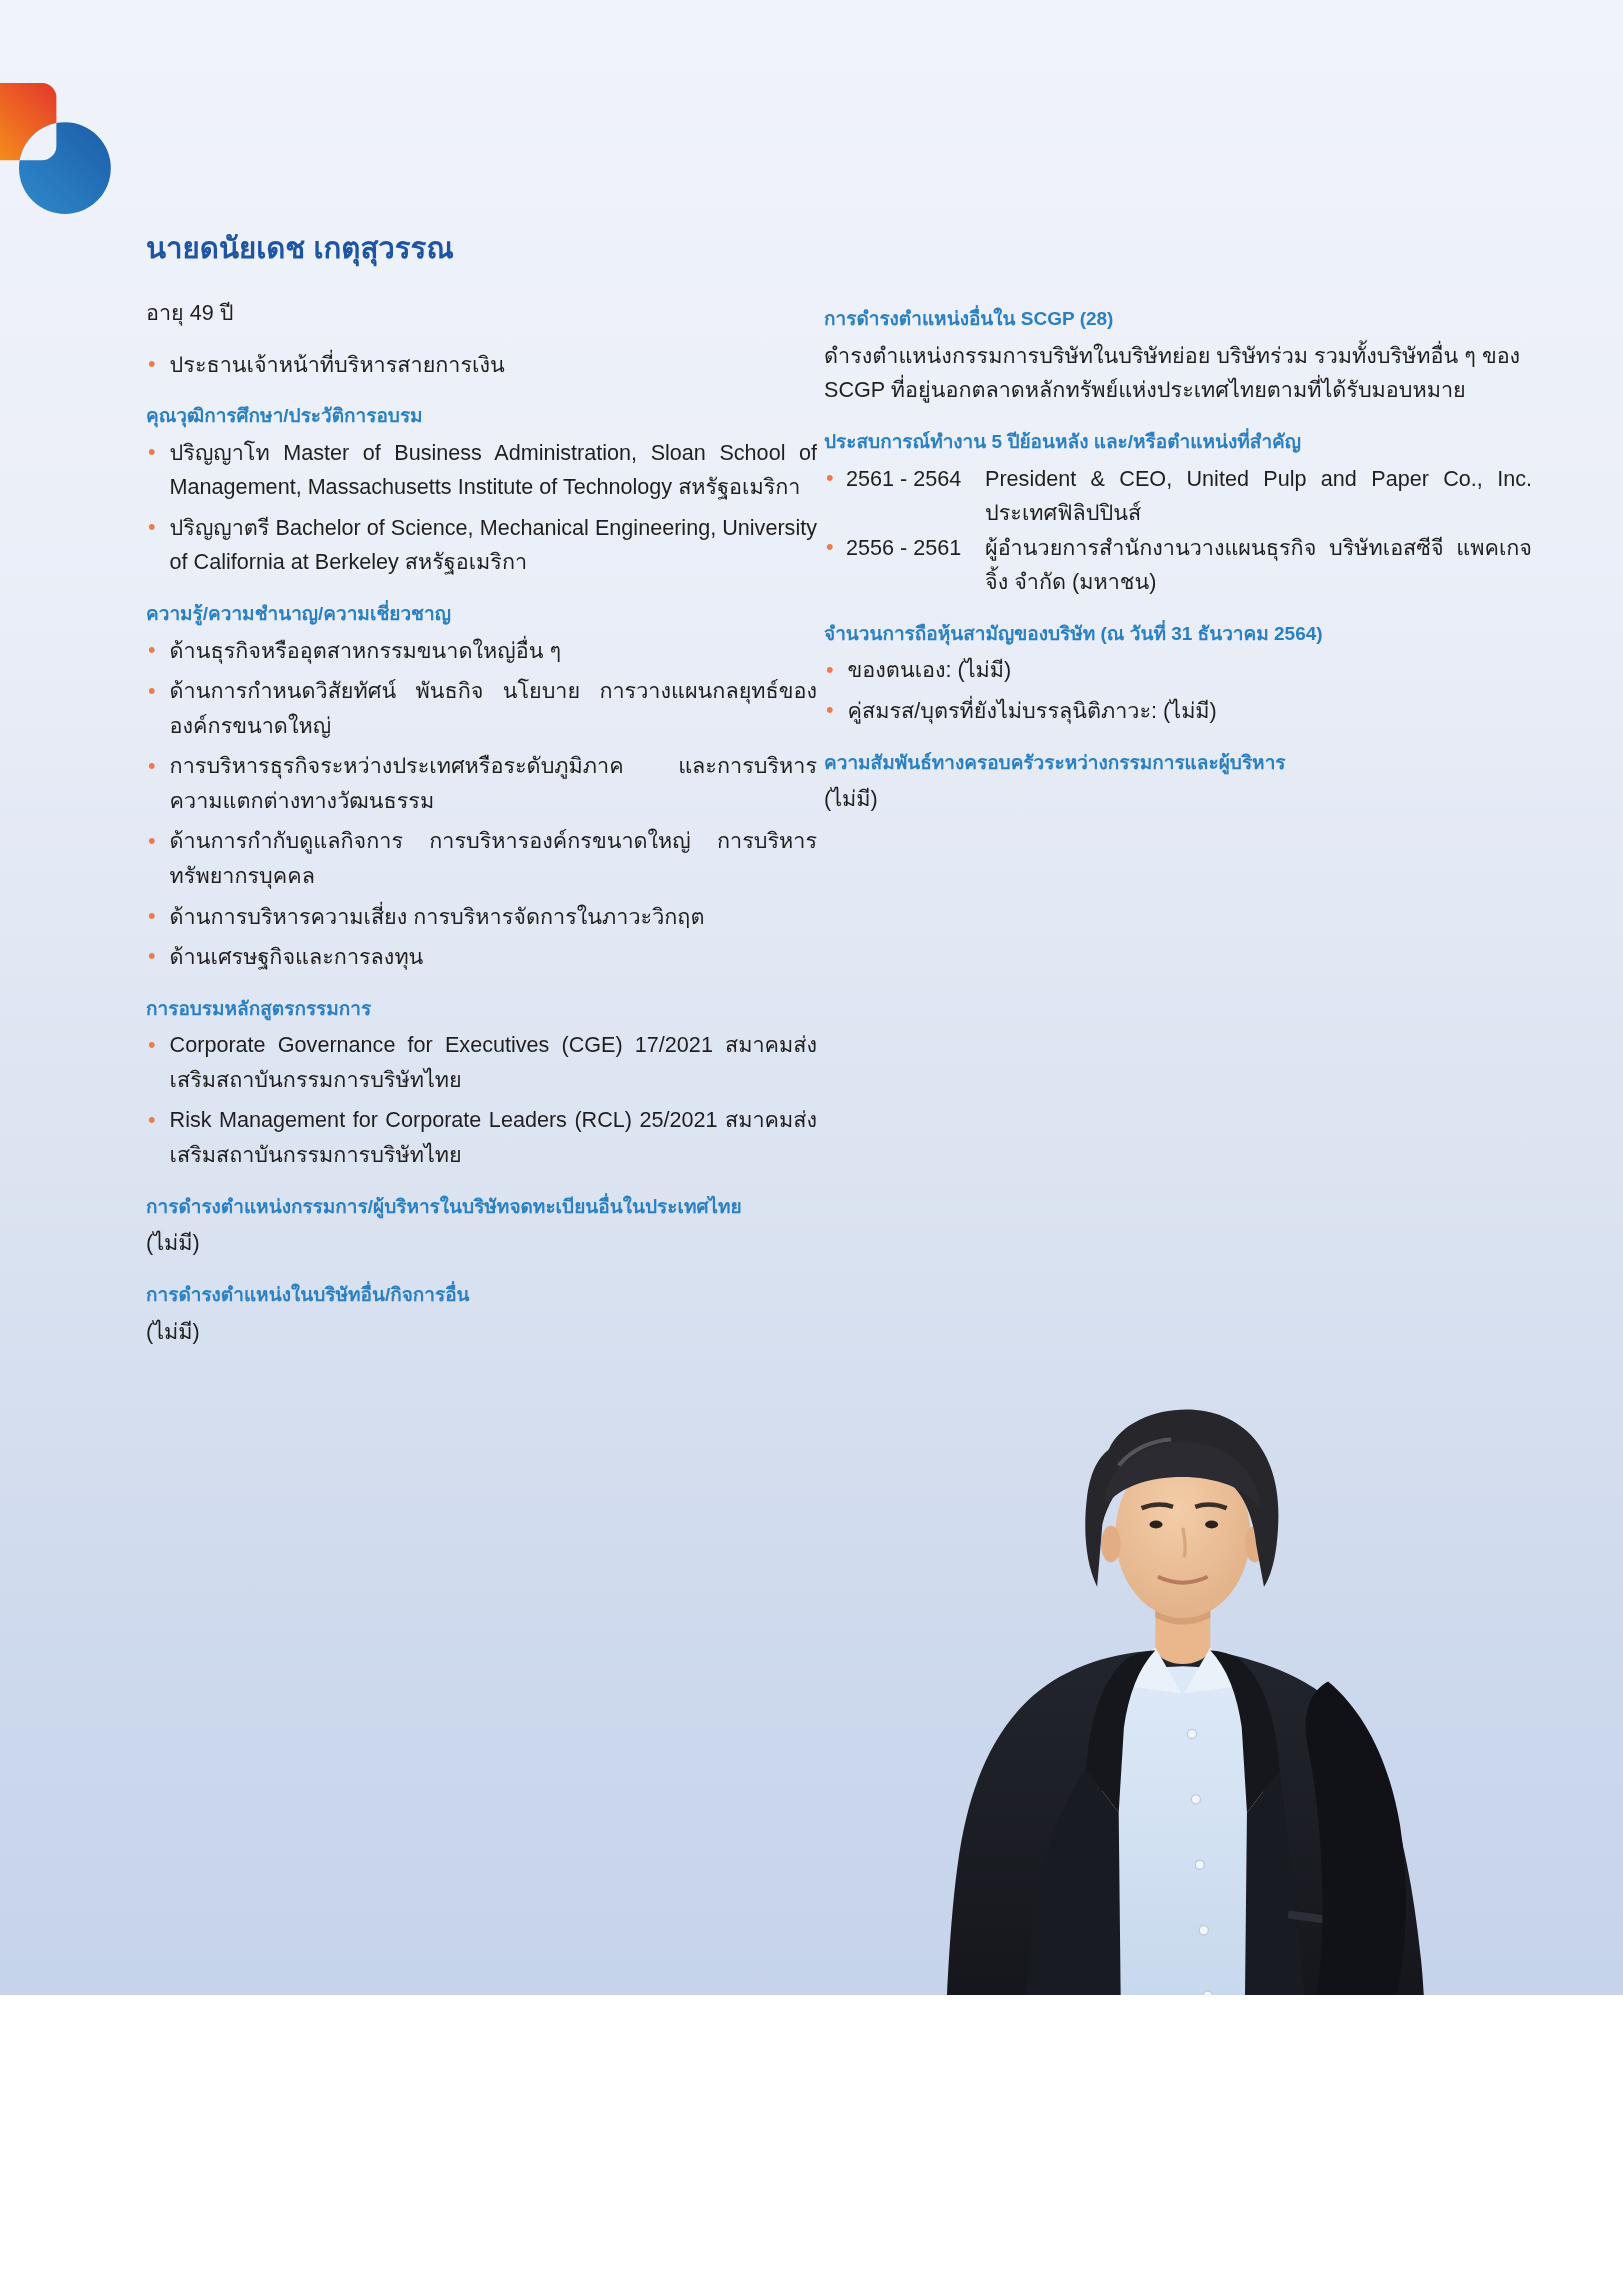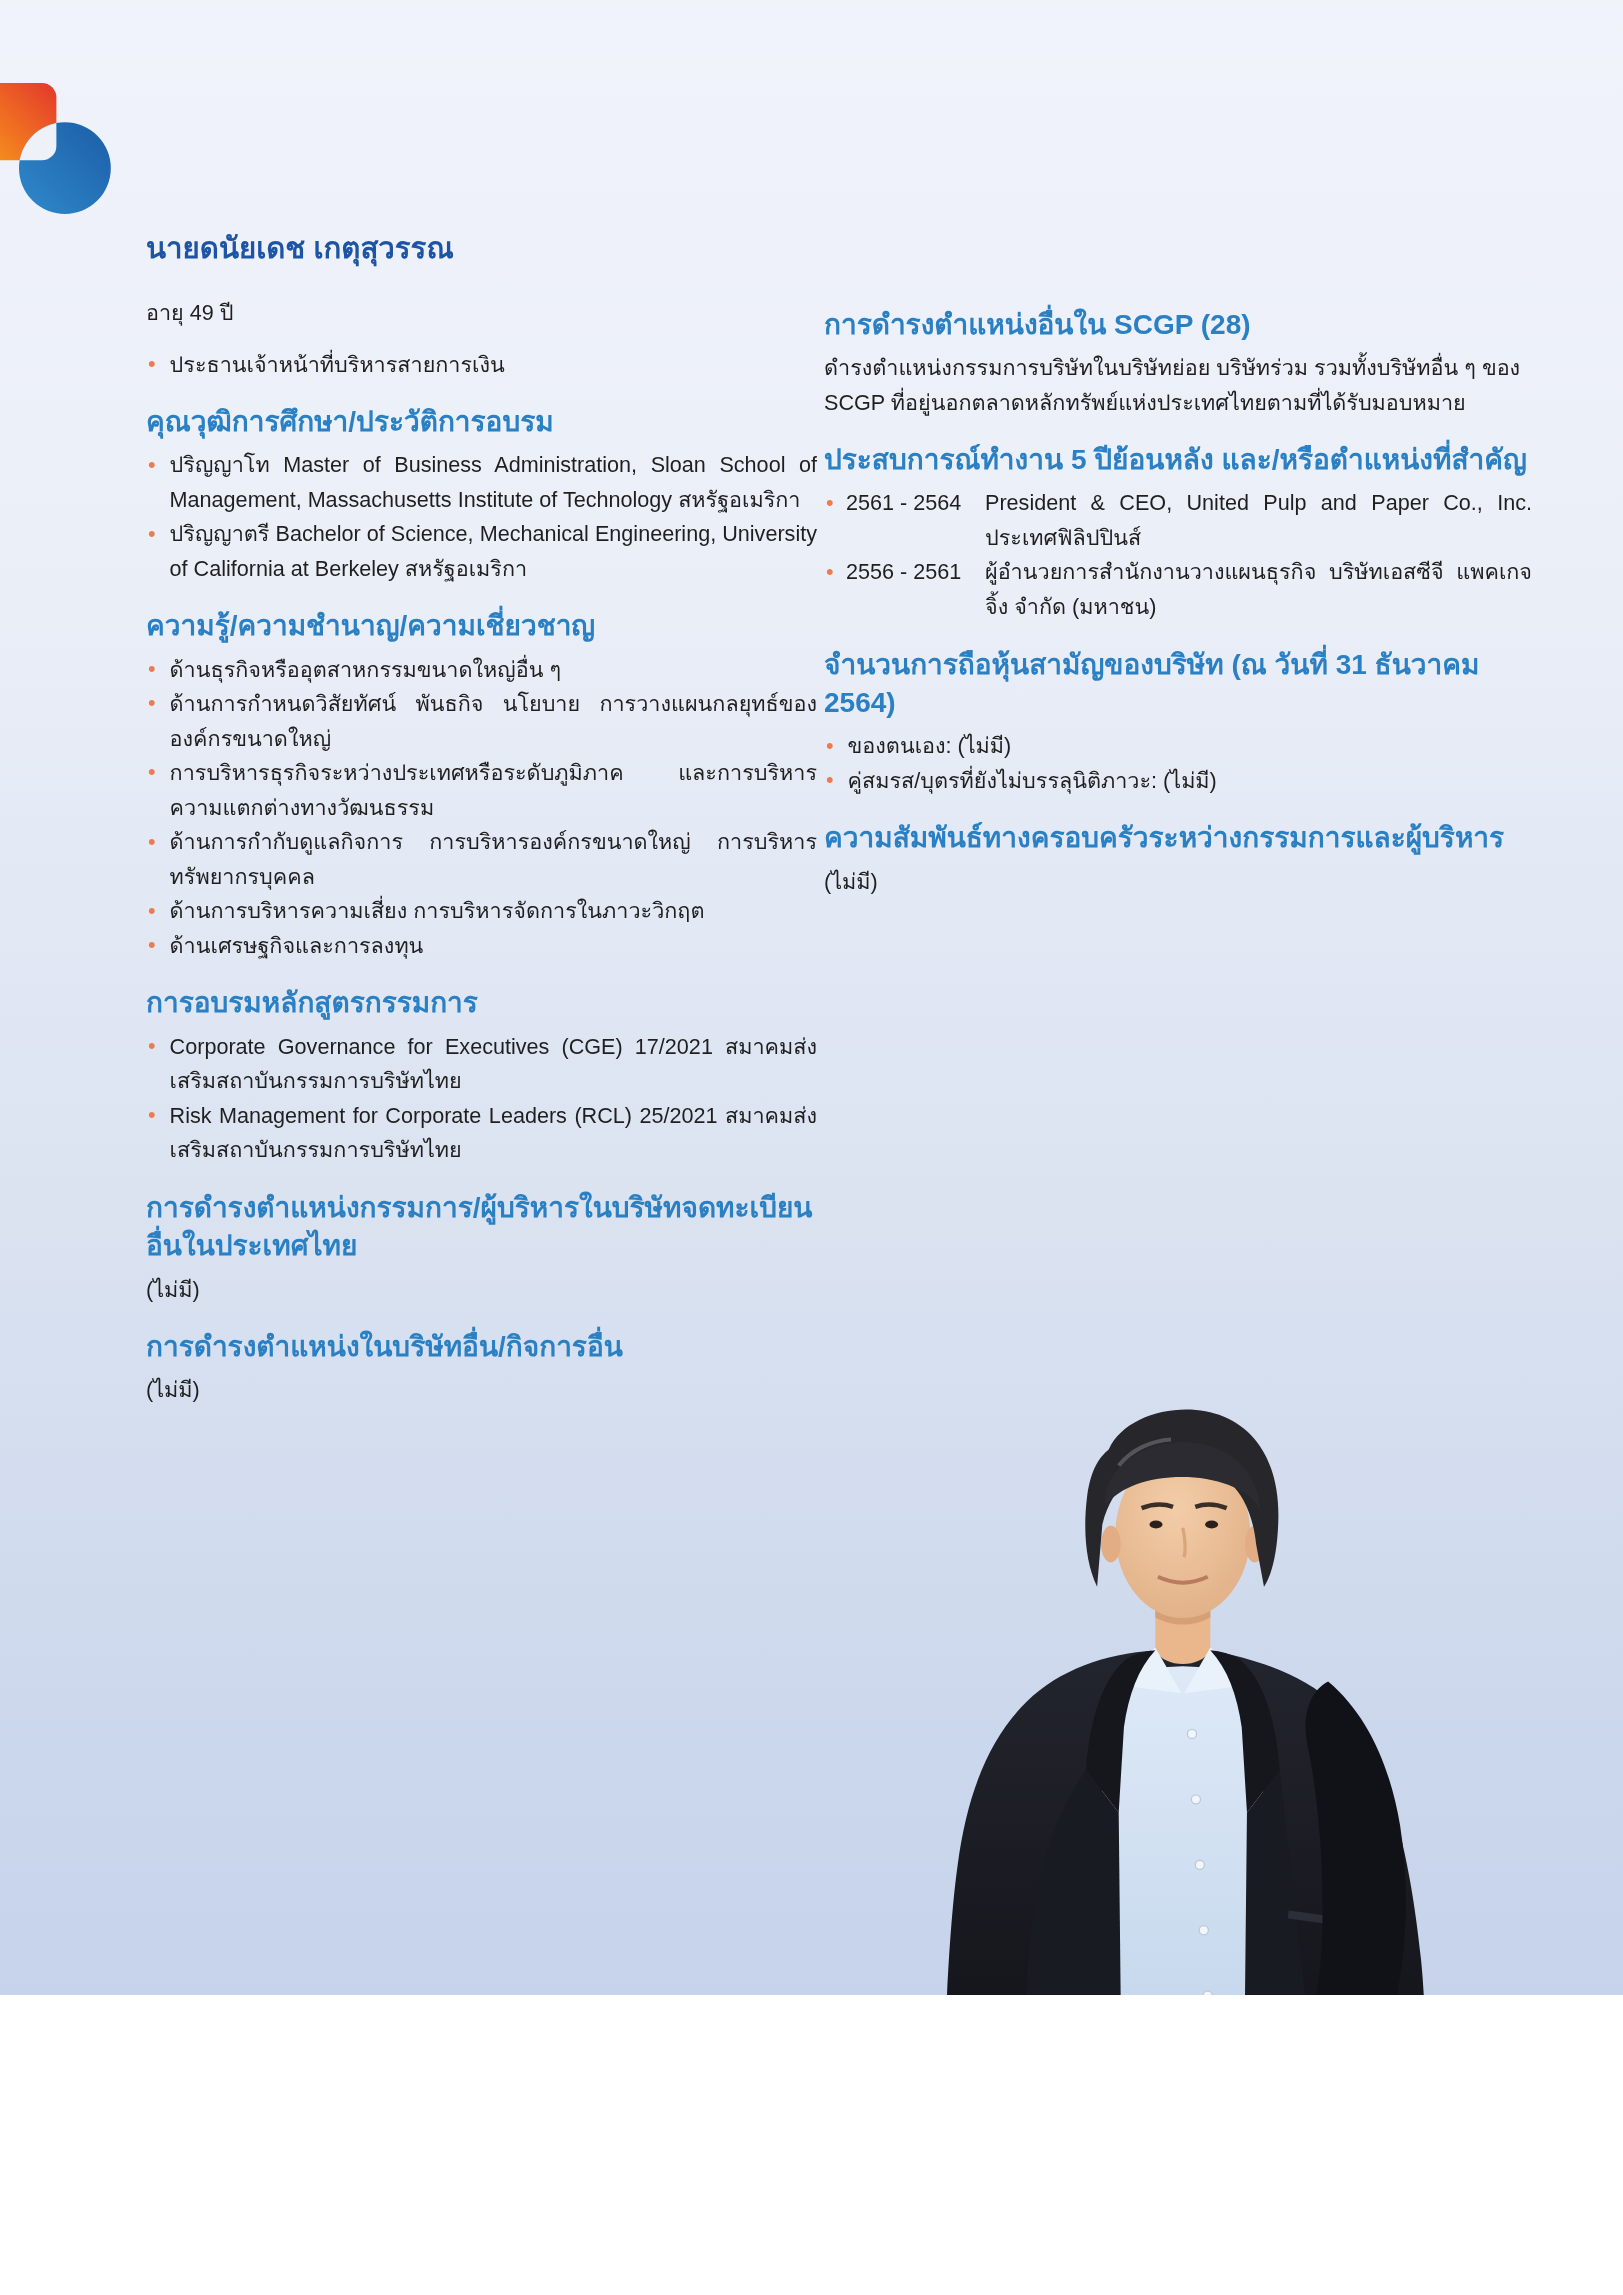--- a/index.html
+++ b/index.html
@@ -6,24 +6,24 @@
   body{font-family:"Liberation Sans","DejaVu Sans",sans-serif;}
   .page{position:relative;width:1623px;height:1995px;background:#ffffff;overflow:hidden;}
   .bg{position:absolute;left:0;top:0;width:1623px;height:2184px;
       background:linear-gradient(180deg,#f0f3fa 0%,#ebeff8 25%,#dbe3f1 55%,#cbd7ec 80%,#c2d1ea 100%);}
   .logo{position:absolute;left:0;top:79px;width:118px;height:139px;}
   .name{position:absolute;left:146px;top:230px;margin:0;font-size:29.4px;font-weight:700;color:#1d55a4;line-height:1.2;}
   .col{position:absolute;font-size:21.6px;line-height:1.6;color:#1f1f1f;}
   .col-left{left:146px;top:296px;width:671px;}
   .col-right{left:824px;top:306px;width:708px;}
   .age{margin:0 0 17px 0;}
-  .h{color:#2a80c3;font-weight:700;font-size:28px;line-height:1.38;margin:21px 0 6.5px 0;}
+  .h{color:#2a80c3;font-weight:700;font-size:19px;line-height:1.38;margin:21px 0 6.5px 0;}
   .h.first{margin-top:0;}
   ul.b{list-style:none;margin:0;padding:0;}
-  ul.b li{position:relative;padding-left:23.6px;text-align:justify;}
+  ul.b li{position:relative;padding-left:23.6px;text-align:justify;margin-top:6px;}
   ul.b li::before{content:"\2022";position:absolute;left:2px;top:-0.7px;color:#ee7b4d;}
   .note{margin:0;}
   .para{margin:0;}
   ul.exp{list-style:none;margin:0;padding:0;}
   ul.exp li{display:flex;}
   ul.exp .pd{flex:0 0 139px;position:relative;padding-left:22px;white-space:nowrap;}
   ul.exp .pd::before{content:"\2022";position:absolute;left:2px;top:-0.7px;color:#ee7b4d;}
   ul.exp .rl{flex:1;text-align:justify;}
   .photo{position:absolute;left:870px;top:1387px;width:589px;height:792px;}
   .bar{position:absolute;left:0;top:2178px;width:1623px;height:5.2px;}

